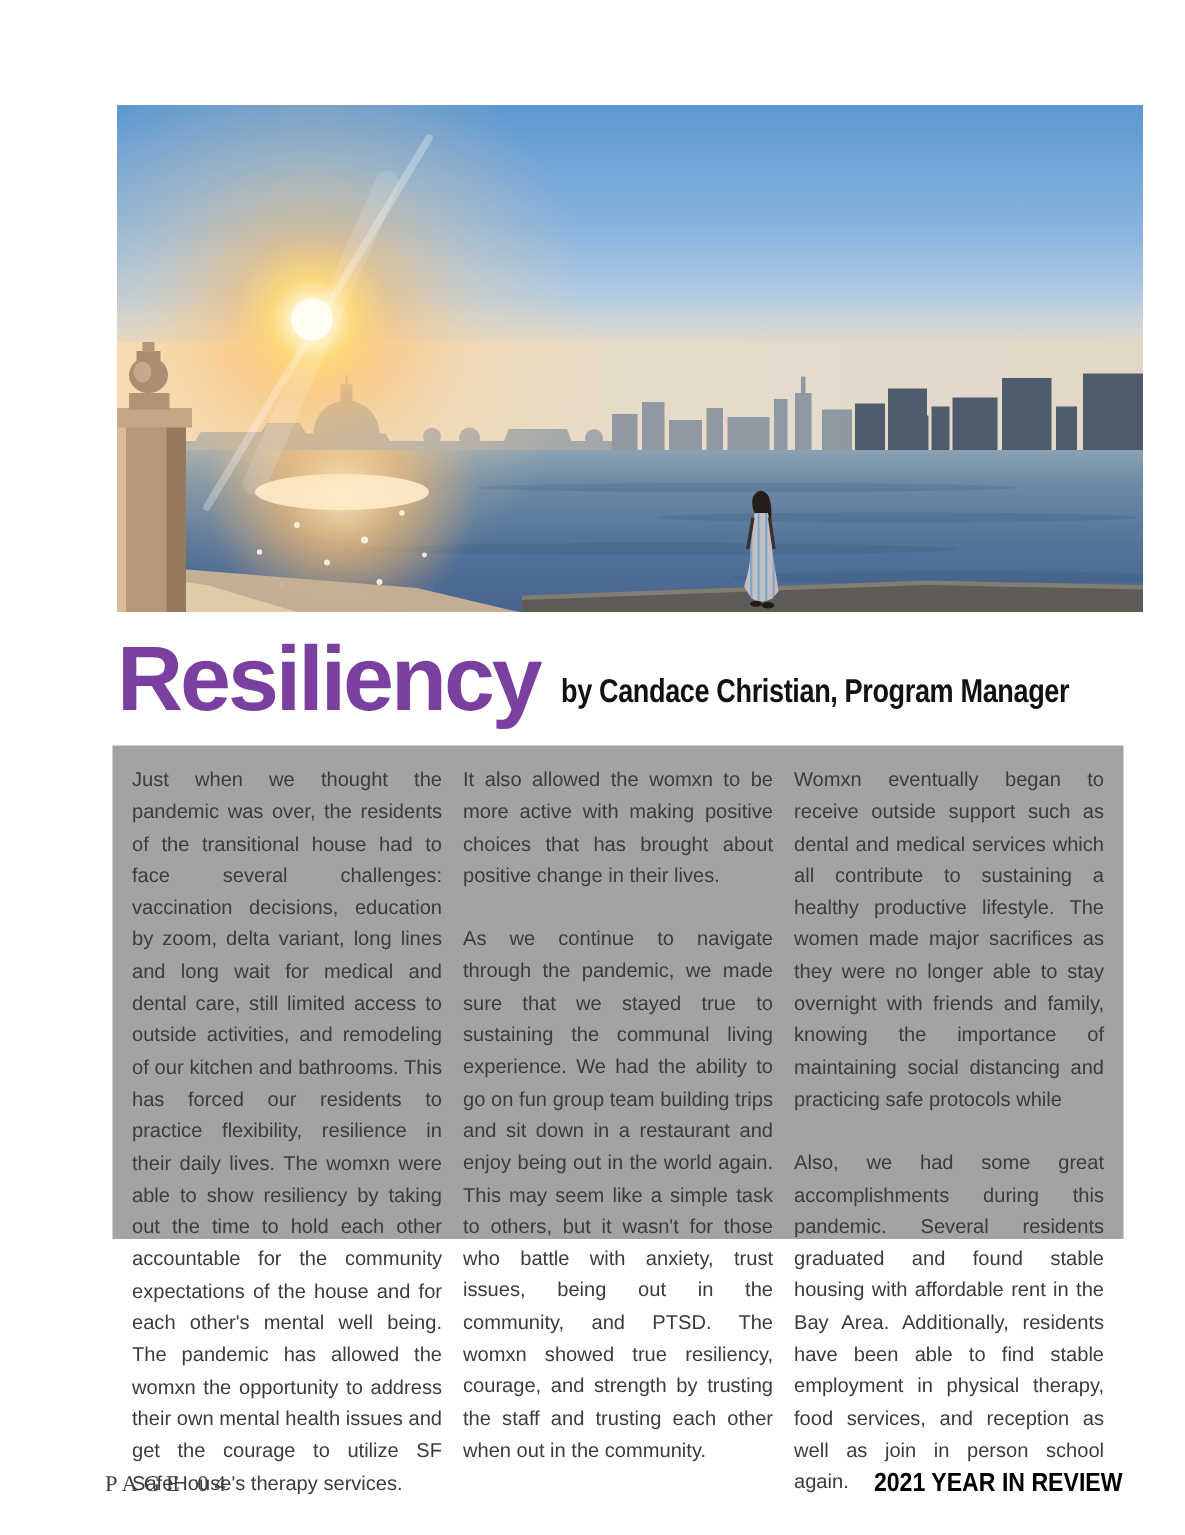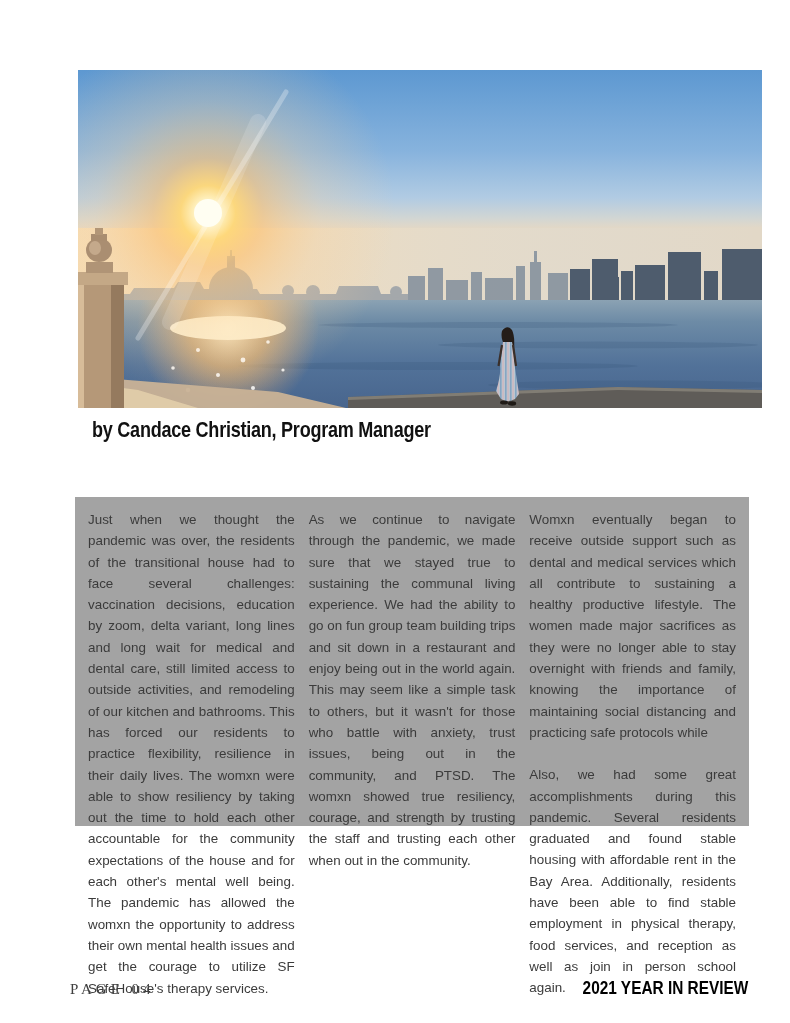--- a/index.html
+++ b/index.html
@@ -165,28 +165,30 @@
       <rect x="8" y="192" width="27" height="11" fill="#b09476"></rect>
       <ellipse cx="21" cy="180" rx="13" ry="12" fill="#aa8e71"></ellipse>
       <ellipse cx="17" cy="178" rx="6" ry="7" fill="#cbb092" opacity="0.8"></ellipse>
       <rect x="13" y="164" width="16" height="7" fill="#a98d70"></rect>
       <rect x="17" y="158" width="8" height="7" fill="#b29677"></rect>
     </g>
   </svg>
 </div>
 
 <div class="title-row">
+  <h1 class="article-title">Resiliency</h1>
   <div class="article-byline">by Candace Christian, Program Manager</div>
 </div>
 
 <div class="panel">
   <div class="col">
     <p>Just when we thought the pandemic was over, the residents of the transitional house had to face several challenges: vaccination decisions, education by zoom, delta variant, long lines and long wait for medical and dental care, still limited access to outside activities, and remodeling of our kitchen and bathrooms. This has forced our residents to practice flexibility, resilience in their daily lives. The womxn were able to show resiliency by taking out the time to hold each other accountable for the community expectations of the house and for each other's mental well being. The pandemic has allowed the womxn the opportunity to address their own mental health issues and get the courage to utilize SF SafeHouse's therapy services.</p>
   </div>
   <div class="col">
+    <p>It also allowed the womxn to be more active with making positive choices that has brought about positive change in their lives.</p>
     <p>As we continue to navigate through the pandemic, we made sure that we stayed true to sustaining the communal living experience. We had the ability to go on fun group team building trips and sit down in a restaurant and enjoy being out in the world again. This may seem like a simple task to others, but it wasn't for those who battle with anxiety, trust issues, being out in the community, and PTSD. The womxn showed true resiliency, courage, and strength by trusting the staff and trusting each other when out in the community.</p>
   </div>
   <div class="col">
     <p>Womxn eventually began to receive outside support such as dental and medical services which all contribute to sustaining a healthy productive lifestyle. The women made major sacrifices as they were no longer able to stay overnight with friends and family, knowing the importance of maintaining social distancing and practicing safe protocols while</p>
     <p>Also, we had some great accomplishments during this pandemic. Several residents graduated and found stable housing with affordable rent in the Bay Area. Additionally, residents have been able to find stable employment in physical therapy, food services, and reception as well as join in person school again.</p>
   </div>
 </div>
 
 <div class="footer">
   <span class="page-number">PAGE 04</span>

